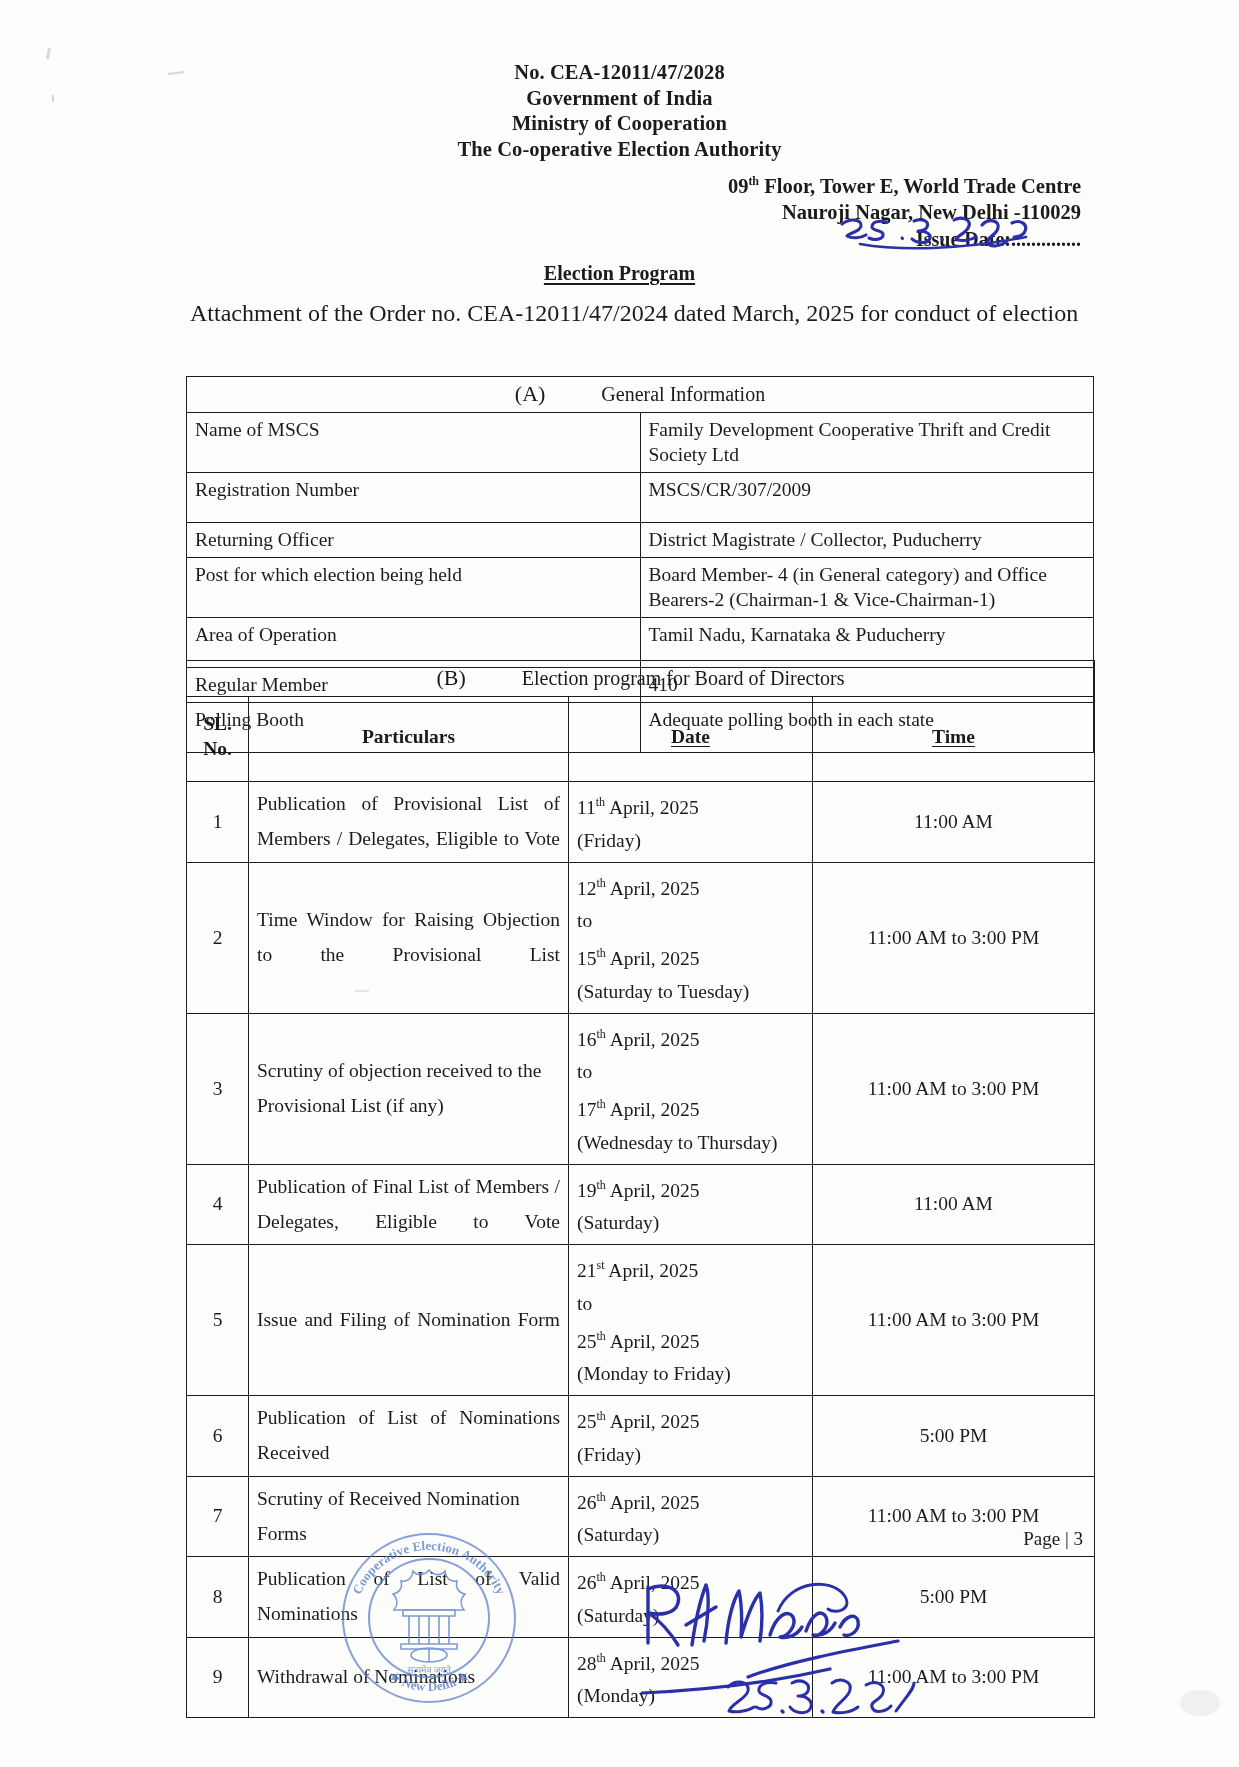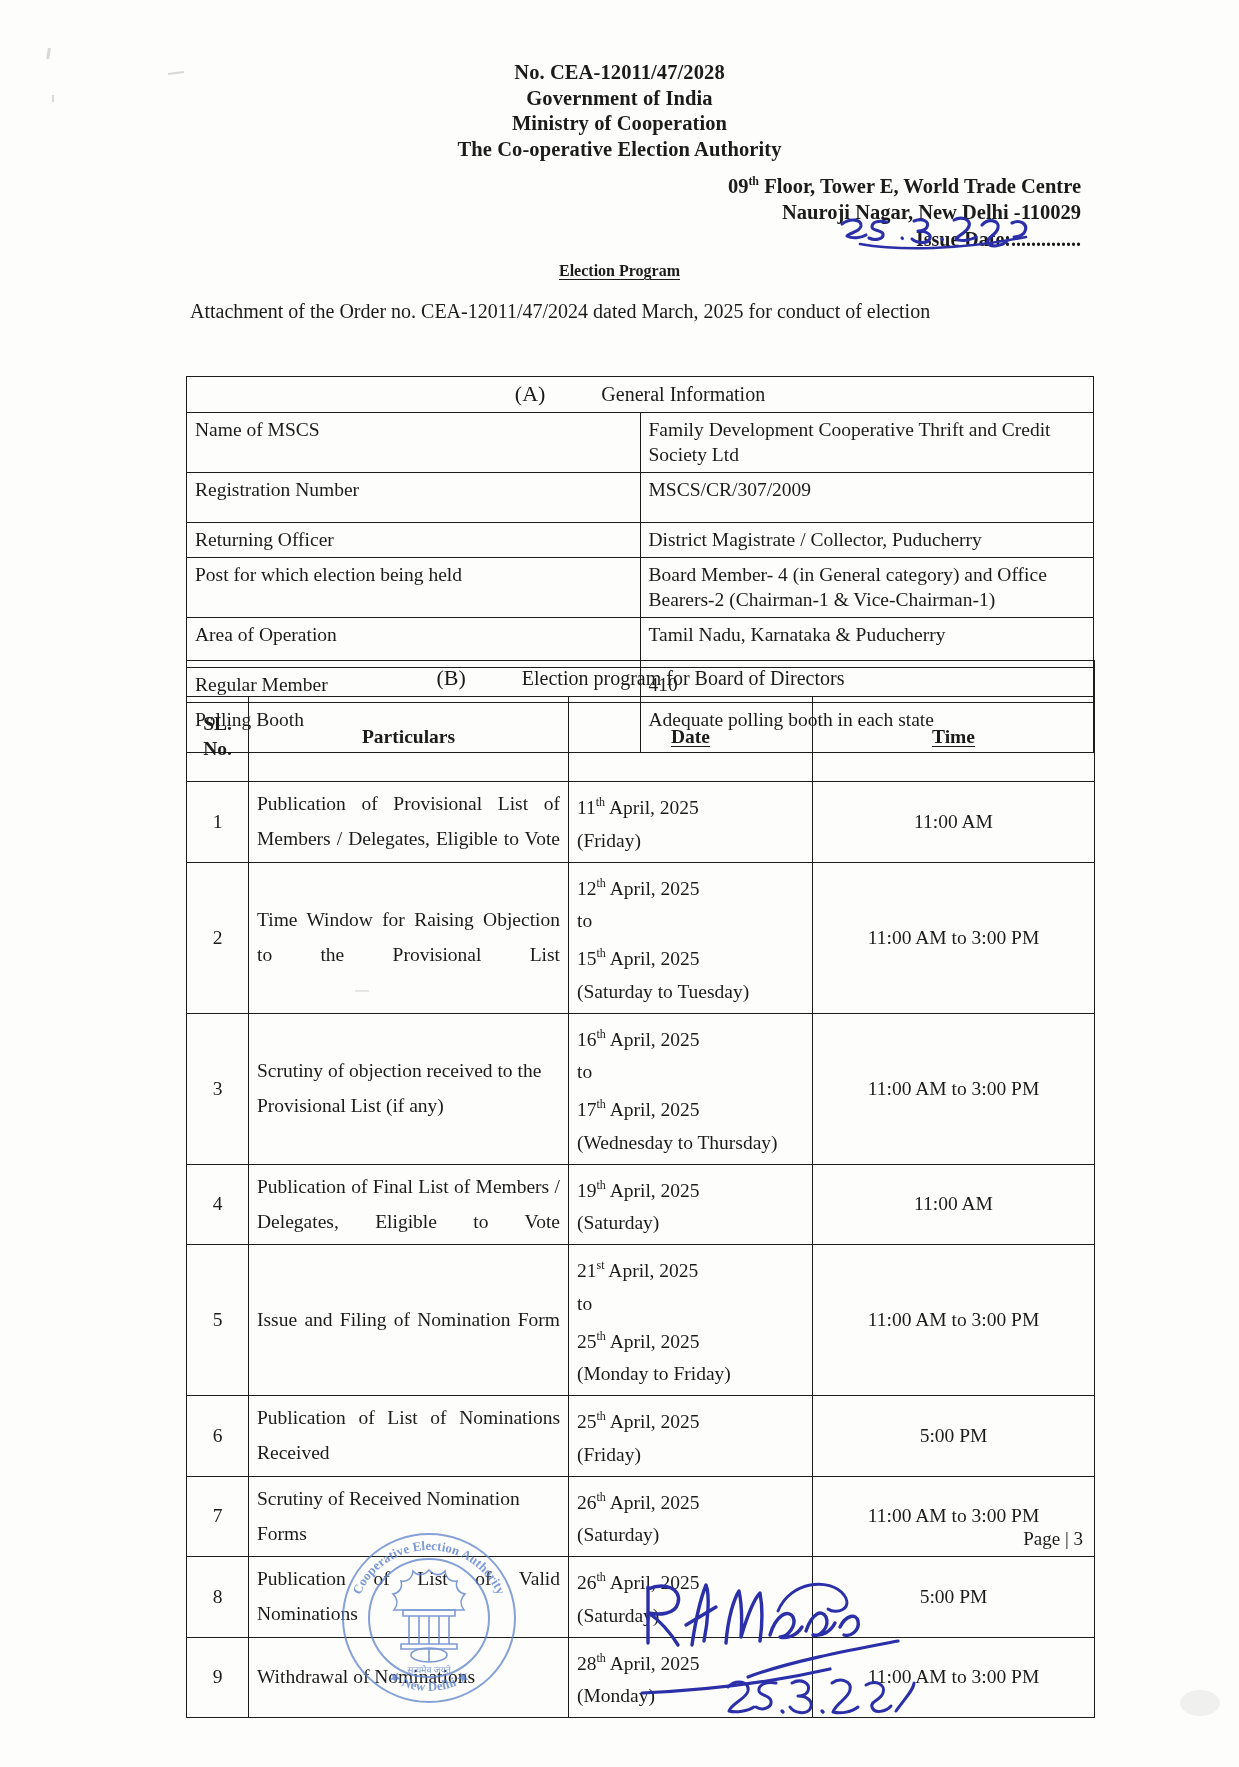--- a/index.html
+++ b/index.html
@@ -70,30 +70,30 @@
     height: 48px;
     pointer-events: none;
   }
 
   .prog-title {
     position: absolute;
     left: 0; right: 0;
     top: 262px;
     text-align: center;
     font-weight: bold;
-    font-size: 16px;
+    font-size: 20px;
     text-decoration: underline;
     text-underline-offset: 3px;
   }
 
   .attach-line {
     position: absolute;
     left: 190px;
     top: 300px;
-    font-size: 20px;
+    font-size: 24px;
     white-space: nowrap;
   }
 
   
   .tbl {
     position: absolute;
     left: 186px;
     width: 908px;
     border-collapse: collapse;
     table-layout: fixed;

